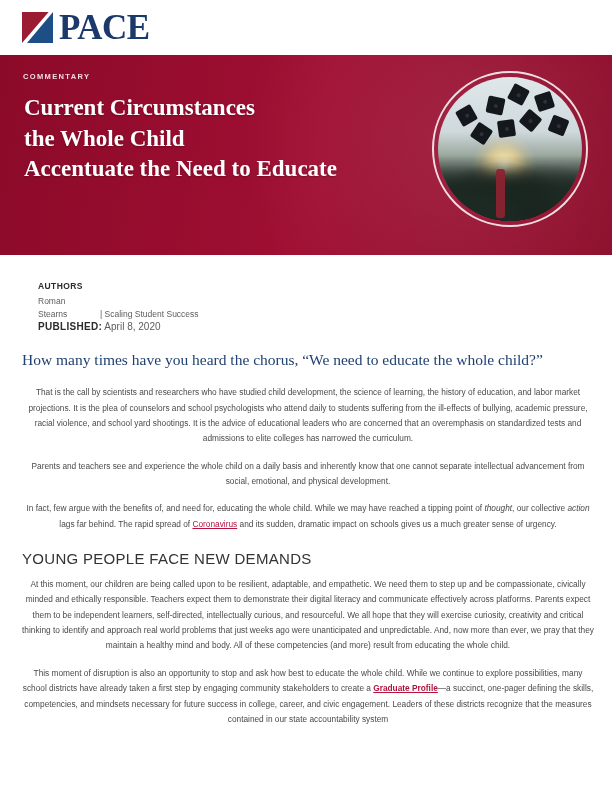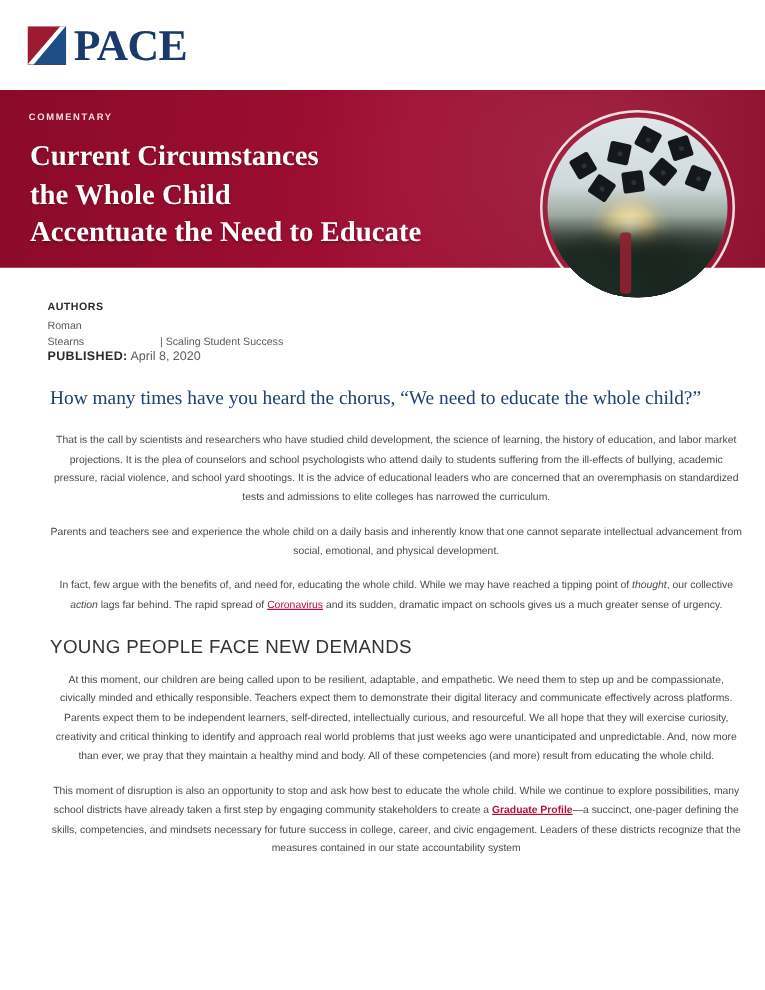--- a/index.html
+++ b/index.html
@@ -10,21 +10,21 @@
     width: 612px;
     height: 792px;
     background: #ffffff;
     font-family: "Liberation Sans", sans-serif;
     overflow: hidden;
     position: relative;
   }
 
   
   .logo-bar {
-    height: 72px;
+    height: 55px;
     padding-left: 22px;
     display: flex;
     align-items: center;
     background: #ffffff;
   }
   .logo-lockup {
     display: flex;
     align-items: center;
     gap: 6px;
   }
@@ -57,21 +57,21 @@
     font-size: 35px;
     font-weight: bold;
     color: #1B3A6B;
     letter-spacing: -0.5px;
     line-height: 1;
   }
 
   
   .hero {
     position: relative;
-    height: 142px;
+    height: 200px;
     background: #9B0B2E;
     background-image:
       radial-gradient(circle at 78% 44%, rgba(255,255,255,0.10) 0%, rgba(255,255,255,0) 48%),
       linear-gradient(100deg, #8C0A29 0%, #A00F33 52%, #8B0A28 100%);
     overflow: visible;
   }
   .hero-inner {
     padding: 17px 0 0 23px;
     position: relative;
     z-index: 2;
@@ -183,34 +183,33 @@
     font-size: 8.5px;
     color: #5d5d5d;
     line-height: 1.55;
   }
   .author-name {
     width: 62px;
     flex: none;
   }
   .author-org {
     color: #5d5d5d;
-    margin-left: 28px;
   }
   .published {
     font-size: 10px;
     color: #5d5d5d;
   }
   .published b {
     color: #2b2b2b;
     letter-spacing: 0.3px;
   }
 
   
   .article {
-    padding: 0 18px 0 40px;
+    padding: 0 18px 0 22px;
   }
   .deck {
     font-family: "Liberation Serif", serif;
     color: #1F4070;
     font-size: 15.5px;
     line-height: 1.42;
     margin: 17px 0 14px 0;
     font-weight: normal;
   }
   .body-p {

